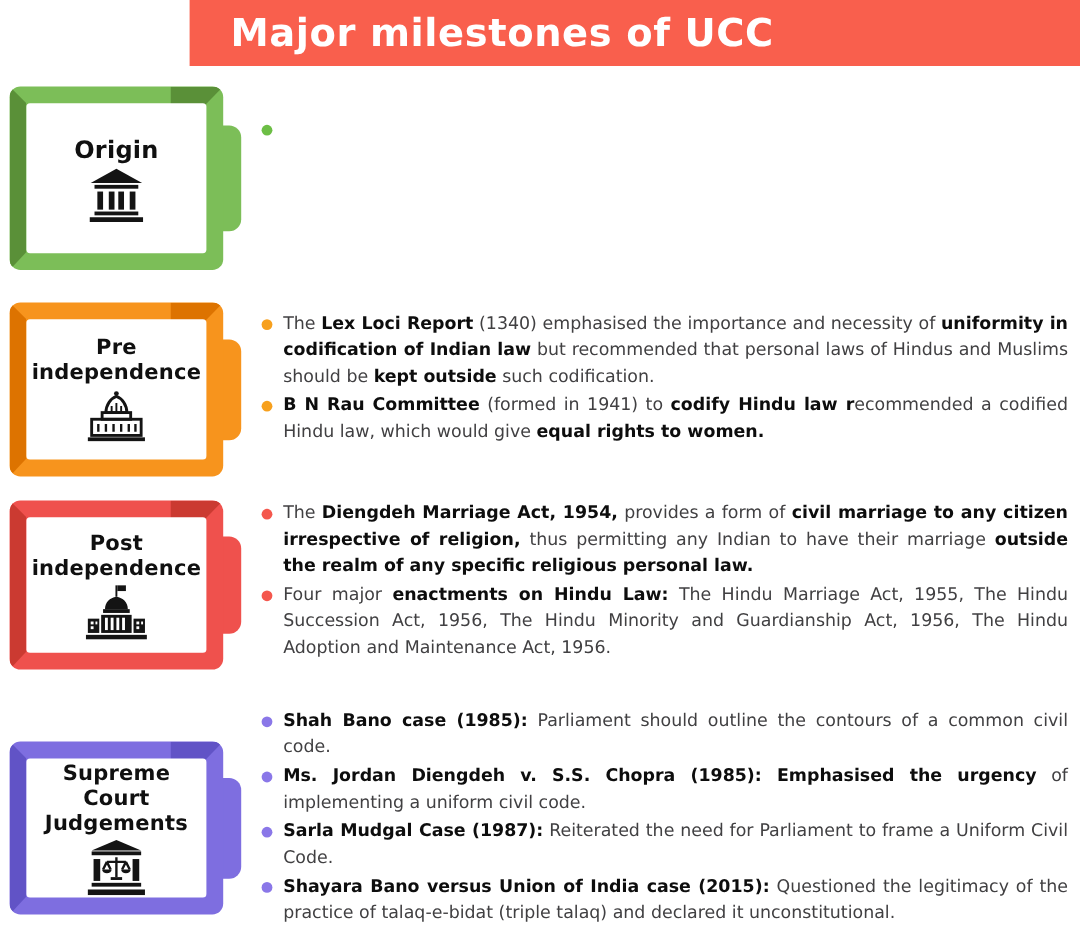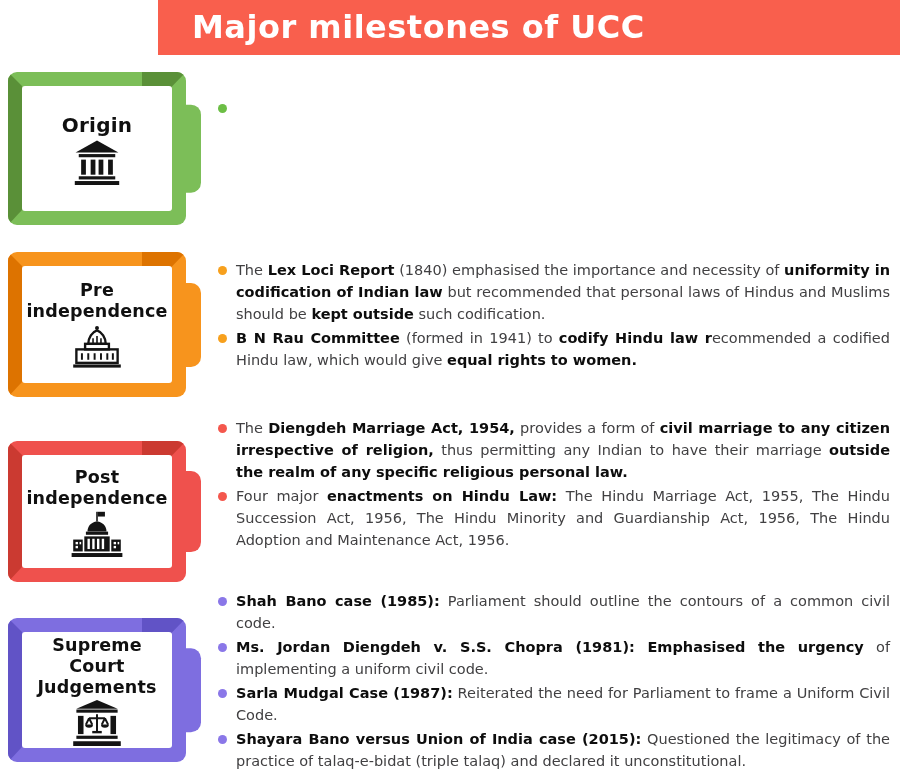--- a/index.html
+++ b/index.html
@@ -67,21 +67,21 @@
     position:absolute; left:0; top:7px; width:9px; height:9px;
     border-radius:50%; background:var(--bullet);
   }
   sup { font-size:9px; line-height:0; vertical-align:super; }
 
   
   #section-origin .card             { top:72px;  height:153px; }
   #section-origin .bullets          { top:97px;  }
   #section-pre-independence .card   { top:252px; height:145px; }
   #section-pre-independence .bullets{ top:259px; }
-  #section-post-independence .card  { top:441px; height:141px; }
+  #section-post-independence .card  { top:417px; height:141px; }
   #section-post-independence .bullets{ top:417px; }
   #section-supreme-court .card      { top:618px; height:144px; }
   #section-supreme-court .bullets   { top:590px; }
 </style>
 </head>
 <body>
 
 <div class="page">
   <header class="banner" style="background: rgb(249, 95, 77);">
     <h1>Major milestones of UCC</h1>
@@ -130,21 +130,21 @@
                   <rect x="17" y="25" width="30" height="7"></rect>
                   <rect x="6" y="32" width="52" height="17"></rect>
                   <path d="M13 37 V 45 M21 37 V 45 M29 37 V 45 M37 37 V 45 M45 37 V 45 M52 37 V 45" stroke-width="2.5"></path>
                   <rect x="2" y="51" width="60" height="4" fill="#141414" stroke="none"></rect>
                 </svg>
               </div>
             </div>
           </div>
         </div>
         <ul class="bullets">
-          <li><span class="dot"></span><span>The </span><b>Lex Loci Report</b><span> (1840) emphasised the importance and necessity of </span><b>uniformity in codification of Indian law</b><span> but recommended that personal laws of Hindus and Muslims should be </span><b>kept outside</b><span> such codification.</span></li>
+          <li><span class="dot"></span><span>The </span><b>Lex Loci Report</b><span> (1340) emphasised the importance and necessity of </span><b>uniformity in codification of Indian law</b><span> but recommended that personal laws of Hindus and Muslims should be </span><b>kept outside</b><span> such codification.</span></li>
           <li><span class="dot"></span><b>B N Rau Committee</b><span> (formed in 1941) to </span><b>codify Hindu law r</b><span>ecommended a codified Hindu law, which would give </span><b>equal rights to women.</b></li>
         </ul>
       </section>
       <section class="row" id="section-post-independence" style="--main: #EF514D; --dark: #CB3A31; --bullet: #F4574D;">
         <div class="card">
           <div class="tab"></div>
           <div class="frame">
             <div class="shade-left"></div>
             <div class="shade-wedge"></div>
             <div class="inner">
@@ -204,19 +204,19 @@
                   <rect x="26" y="39" width="12" height="3"></rect>
                   <rect x="6" y="45" width="52" height="4"></rect>
                   <rect x="2" y="52" width="60" height="6"></rect>
                 </svg>
               </div>
             </div>
           </div>
         </div>
         <ul class="bullets">
           <li><span class="dot"></span><b>Shah Bano case (1985):</b><span> Parliament should outline the contours of a common civil code.</span></li>
-          <li><span class="dot"></span><b>Ms. Jordan Diengdeh v. S.S. Chopra (1981): Emphasised the urgency</b><span> of implementing a uniform civil code.</span></li>
+          <li><span class="dot"></span><b>Ms. Jordan Diengdeh v. S.S. Chopra (1985): Emphasised the urgency</b><span> of implementing a uniform civil code.</span></li>
           <li><span class="dot"></span><b>Sarla Mudgal Case (1987):</b><span>  Reiterated the need for Parliament to frame a Uniform Civil Code.</span></li>
           <li><span class="dot"></span><b>Shayara Bano versus Union of India case (2015):</b><span> Questioned the legitimacy of the practice of talaq-e-bidat (triple talaq) and declared it unconstitutional.</span></li>
         </ul>
       </section>
     </main>
 </div>
 
 </body></html>

